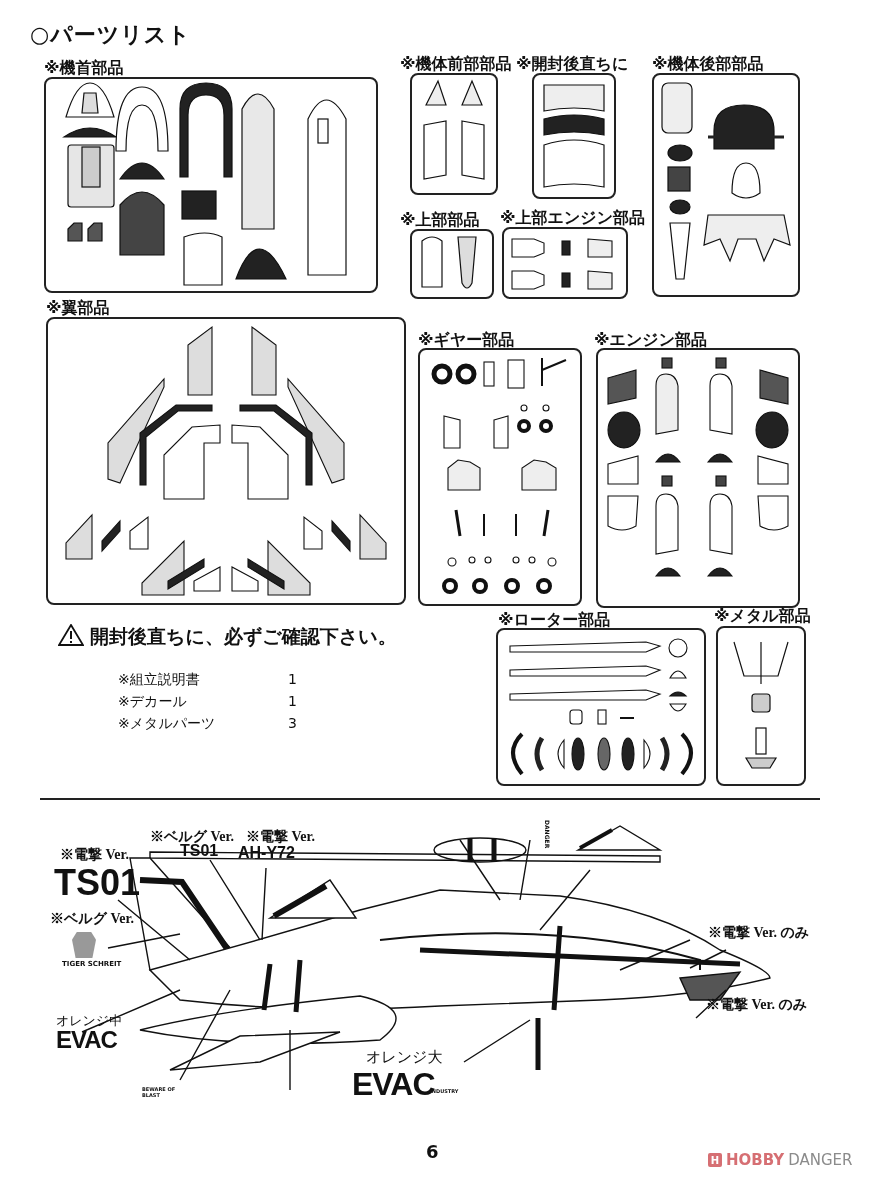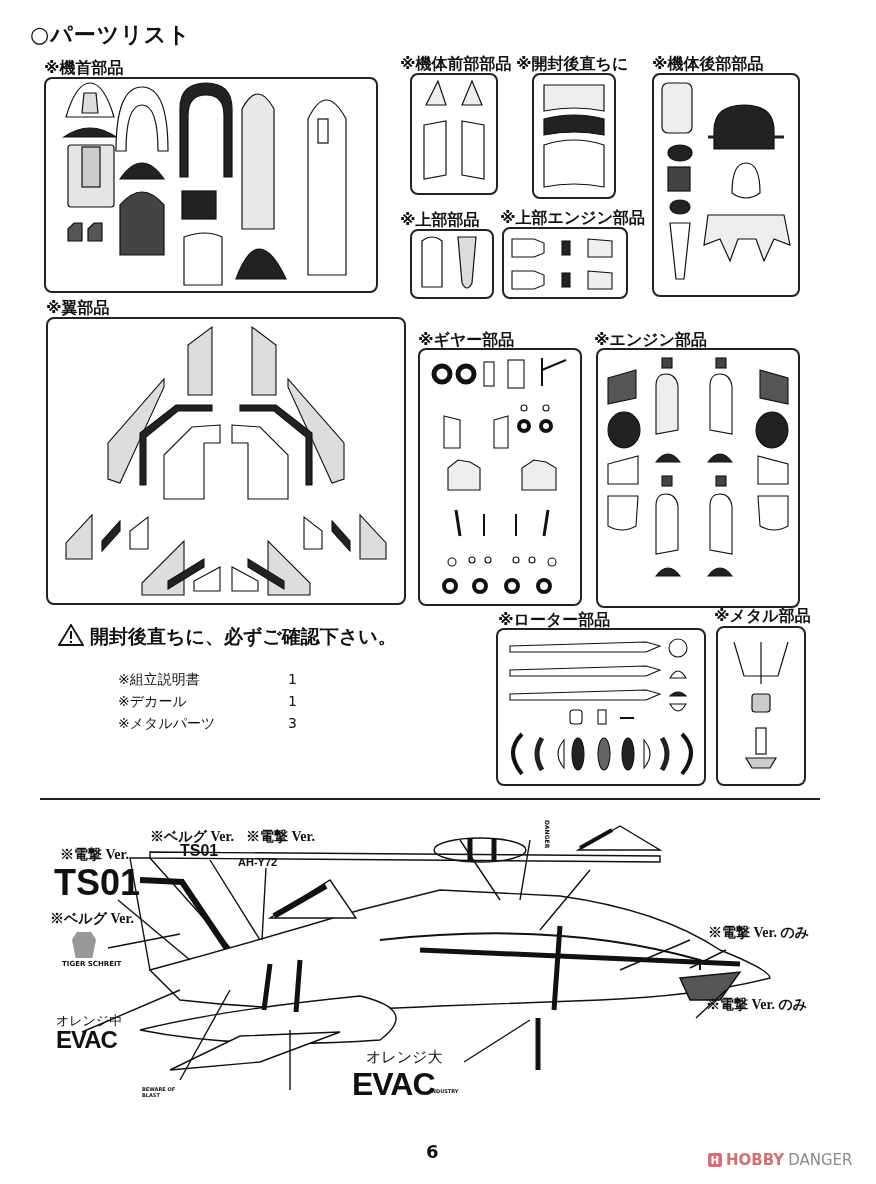--- a/index.html
+++ b/index.html
@@ -304,21 +304,21 @@
       <rect x="536" y="312" width="4" height="-1"></rect>
       <line x1="538" y1="218" x2="538" y2="270" stroke-width="5"></line>
     </g>
   </svg>
 
   <div class="abs deco-label" style="left:60px;top:46px;">※電撃 Ver.</div>
   <div class="abs big-logo" style="left:54px;top:62px;font-size:36px;">TS01</div>
   <div class="abs deco-label" style="left:150px;top:28px;">※ベルグ Ver.</div>
   <div class="abs big-logo" style="left:180px;top:42px;font-size:16px;">TS01</div>
   <div class="abs deco-label" style="left:246px;top:28px;">※電撃 Ver.</div>
-  <div class="abs big-logo" style="left:238px;top:44px;font-size:11px;margin-top:12px;">AH-Y72</div>
+  <div class="abs big-logo" style="left:238px;top:44px;font-size:16px;">AH-Y72</div>
   <div class="abs deco-label" style="left:50px;top:110px;">※ベルグ Ver.</div>
   <div class="abs" style="left:72px;top:132px;width:24px;height:26px;background:#999;clip-path:polygon(20% 0,80% 0,100% 30%,85% 100%,15% 100%,0 30%);"></div>
   <div class="abs" style="left:62px;top:160px;font-size:7px;font-weight:bold;">TIGER SCHREIT</div>
   <div class="abs" style="left:56px;top:212px;font-size:13px;">オレンジ中</div>
   <div class="abs big-logo" style="left:56px;top:226px;font-size:24px;letter-spacing:-1px;">EVAC</div>
   <div class="abs" style="left:366px;top:248px;font-size:15px;">オレンジ大</div>
   <div class="abs big-logo" style="left:352px;top:266px;font-size:32px;letter-spacing:-1px;">EVAC</div>
   <div class="abs" style="left:430px;top:288px;font-size:5px;font-weight:bold;">INDUSTRY</div>
   <div class="abs" style="left:142px;top:286px;font-size:5px;font-weight:bold;width:40px;">BEWARE OF BLAST</div>
   <div class="abs" style="left:544px;top:20px;font-size:6px;font-weight:bold;writing-mode:vertical-rl;">DANGER</div>

